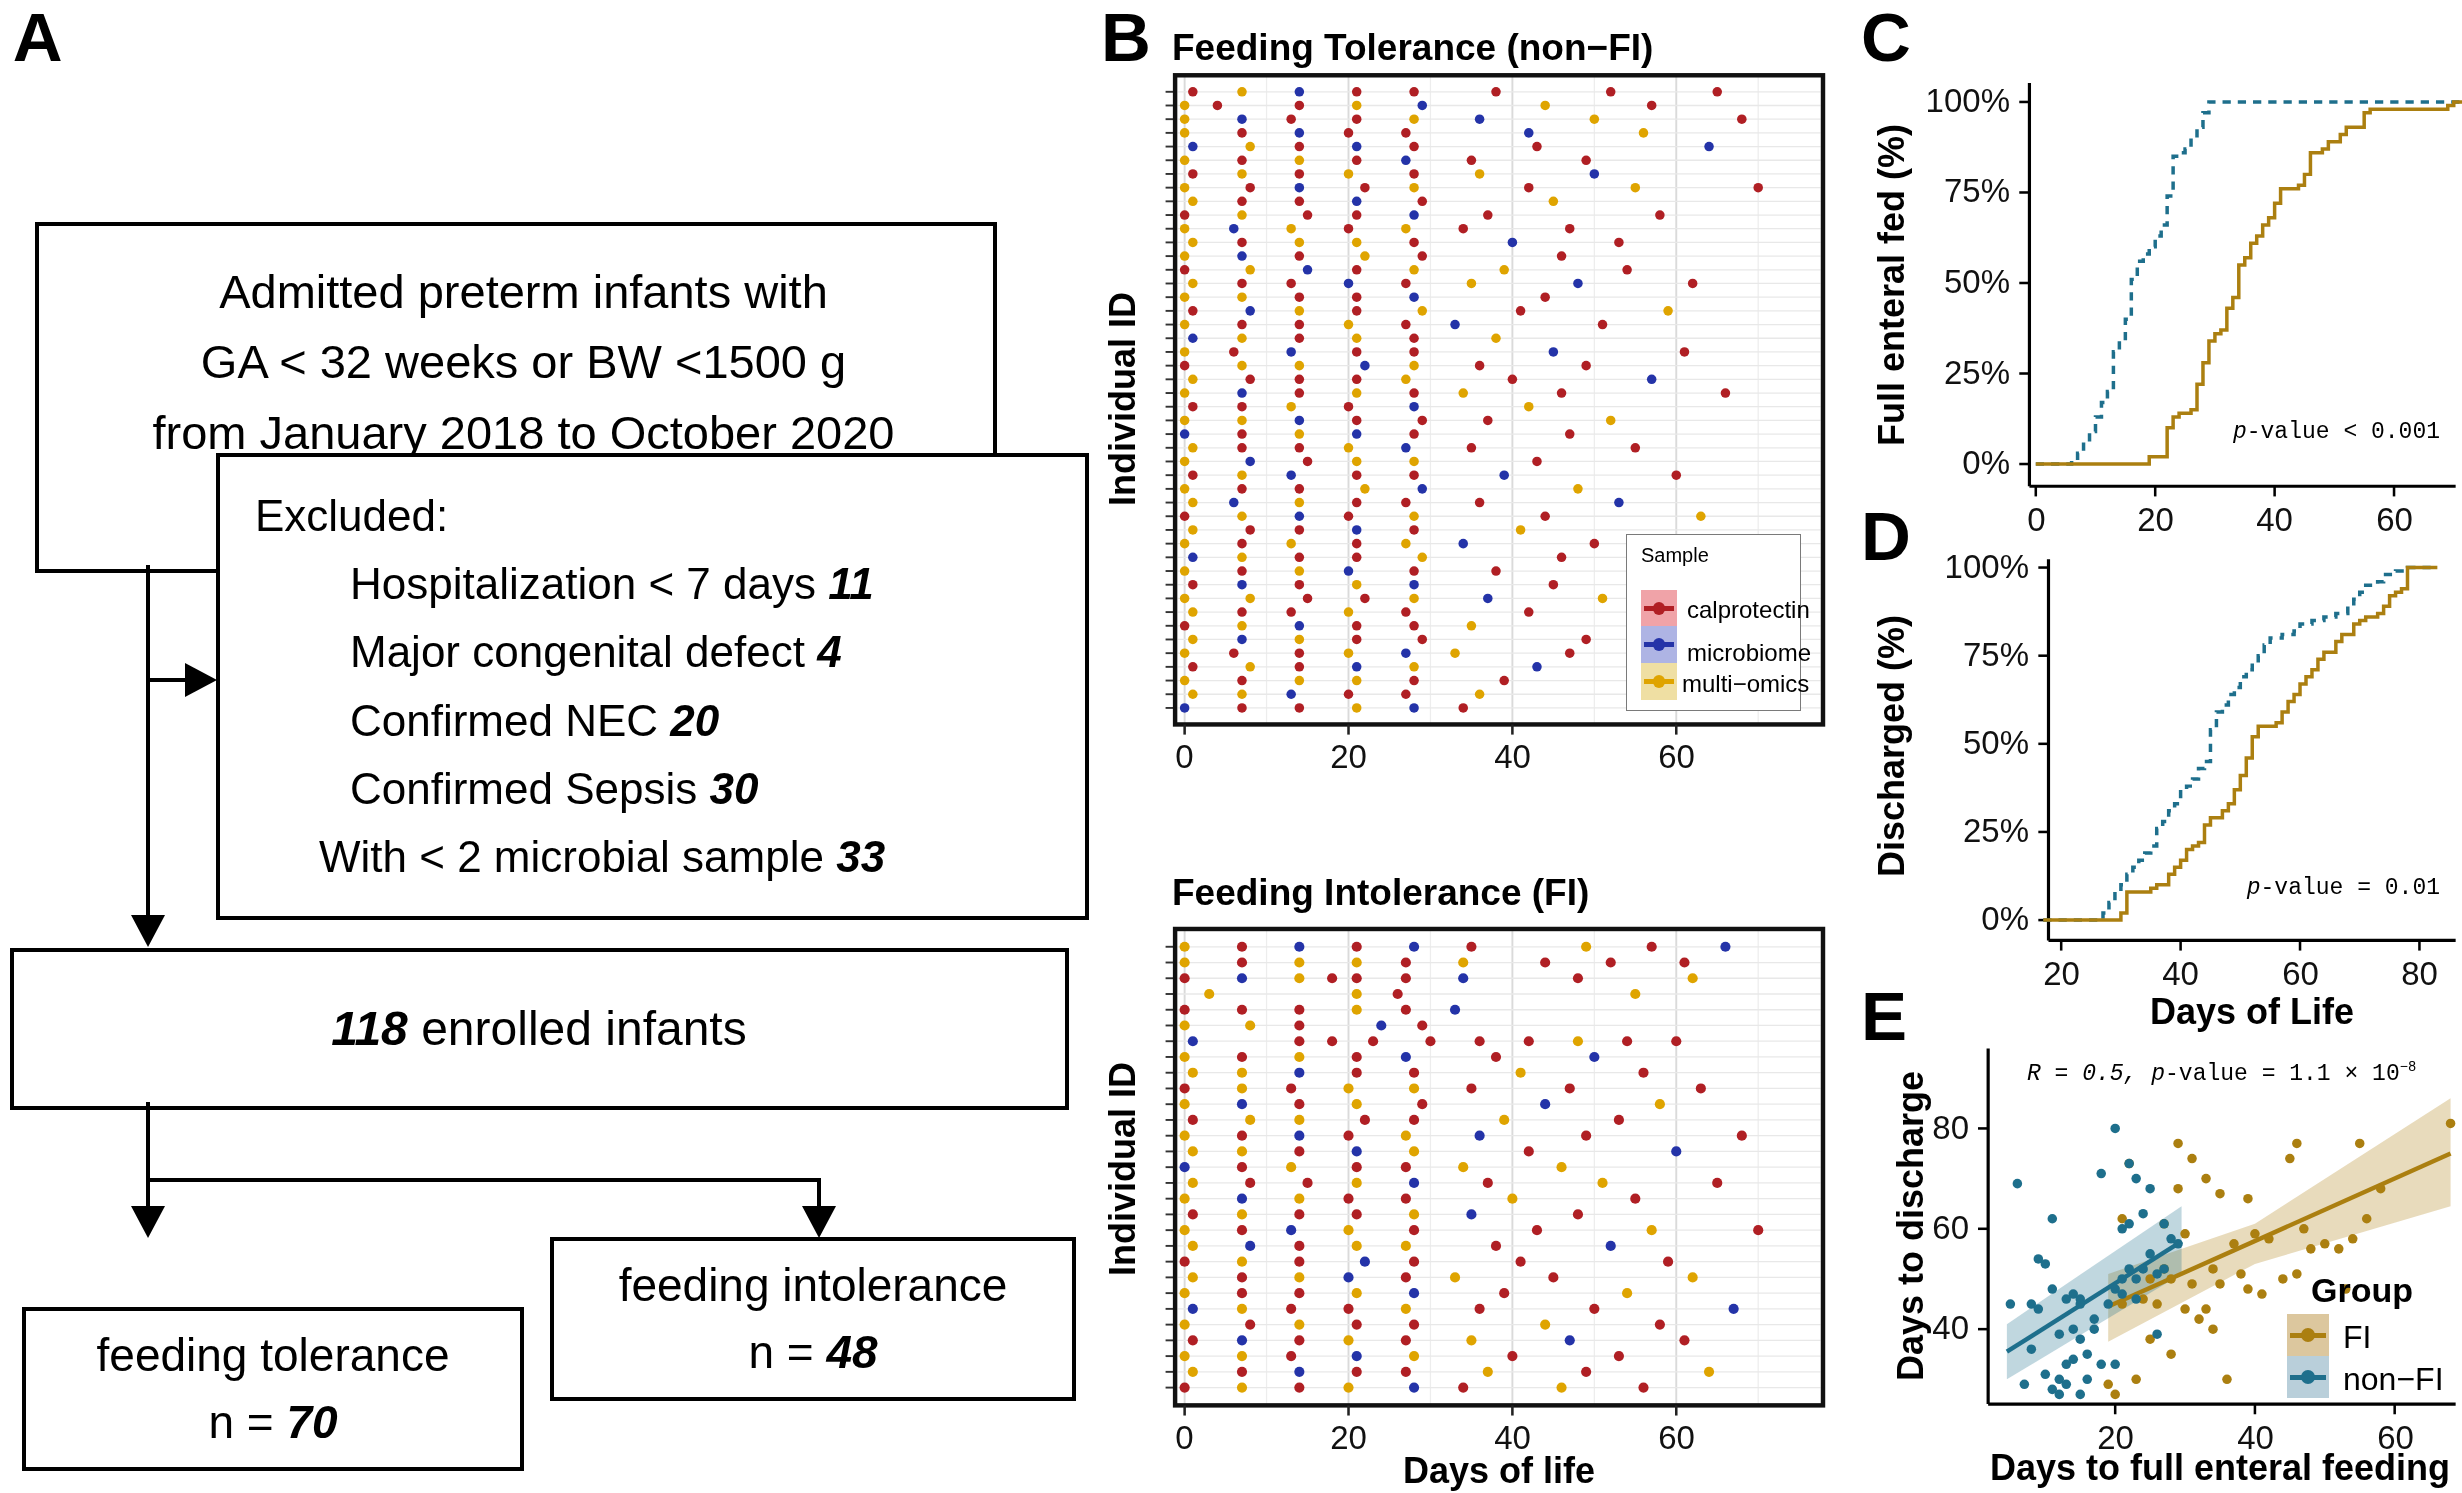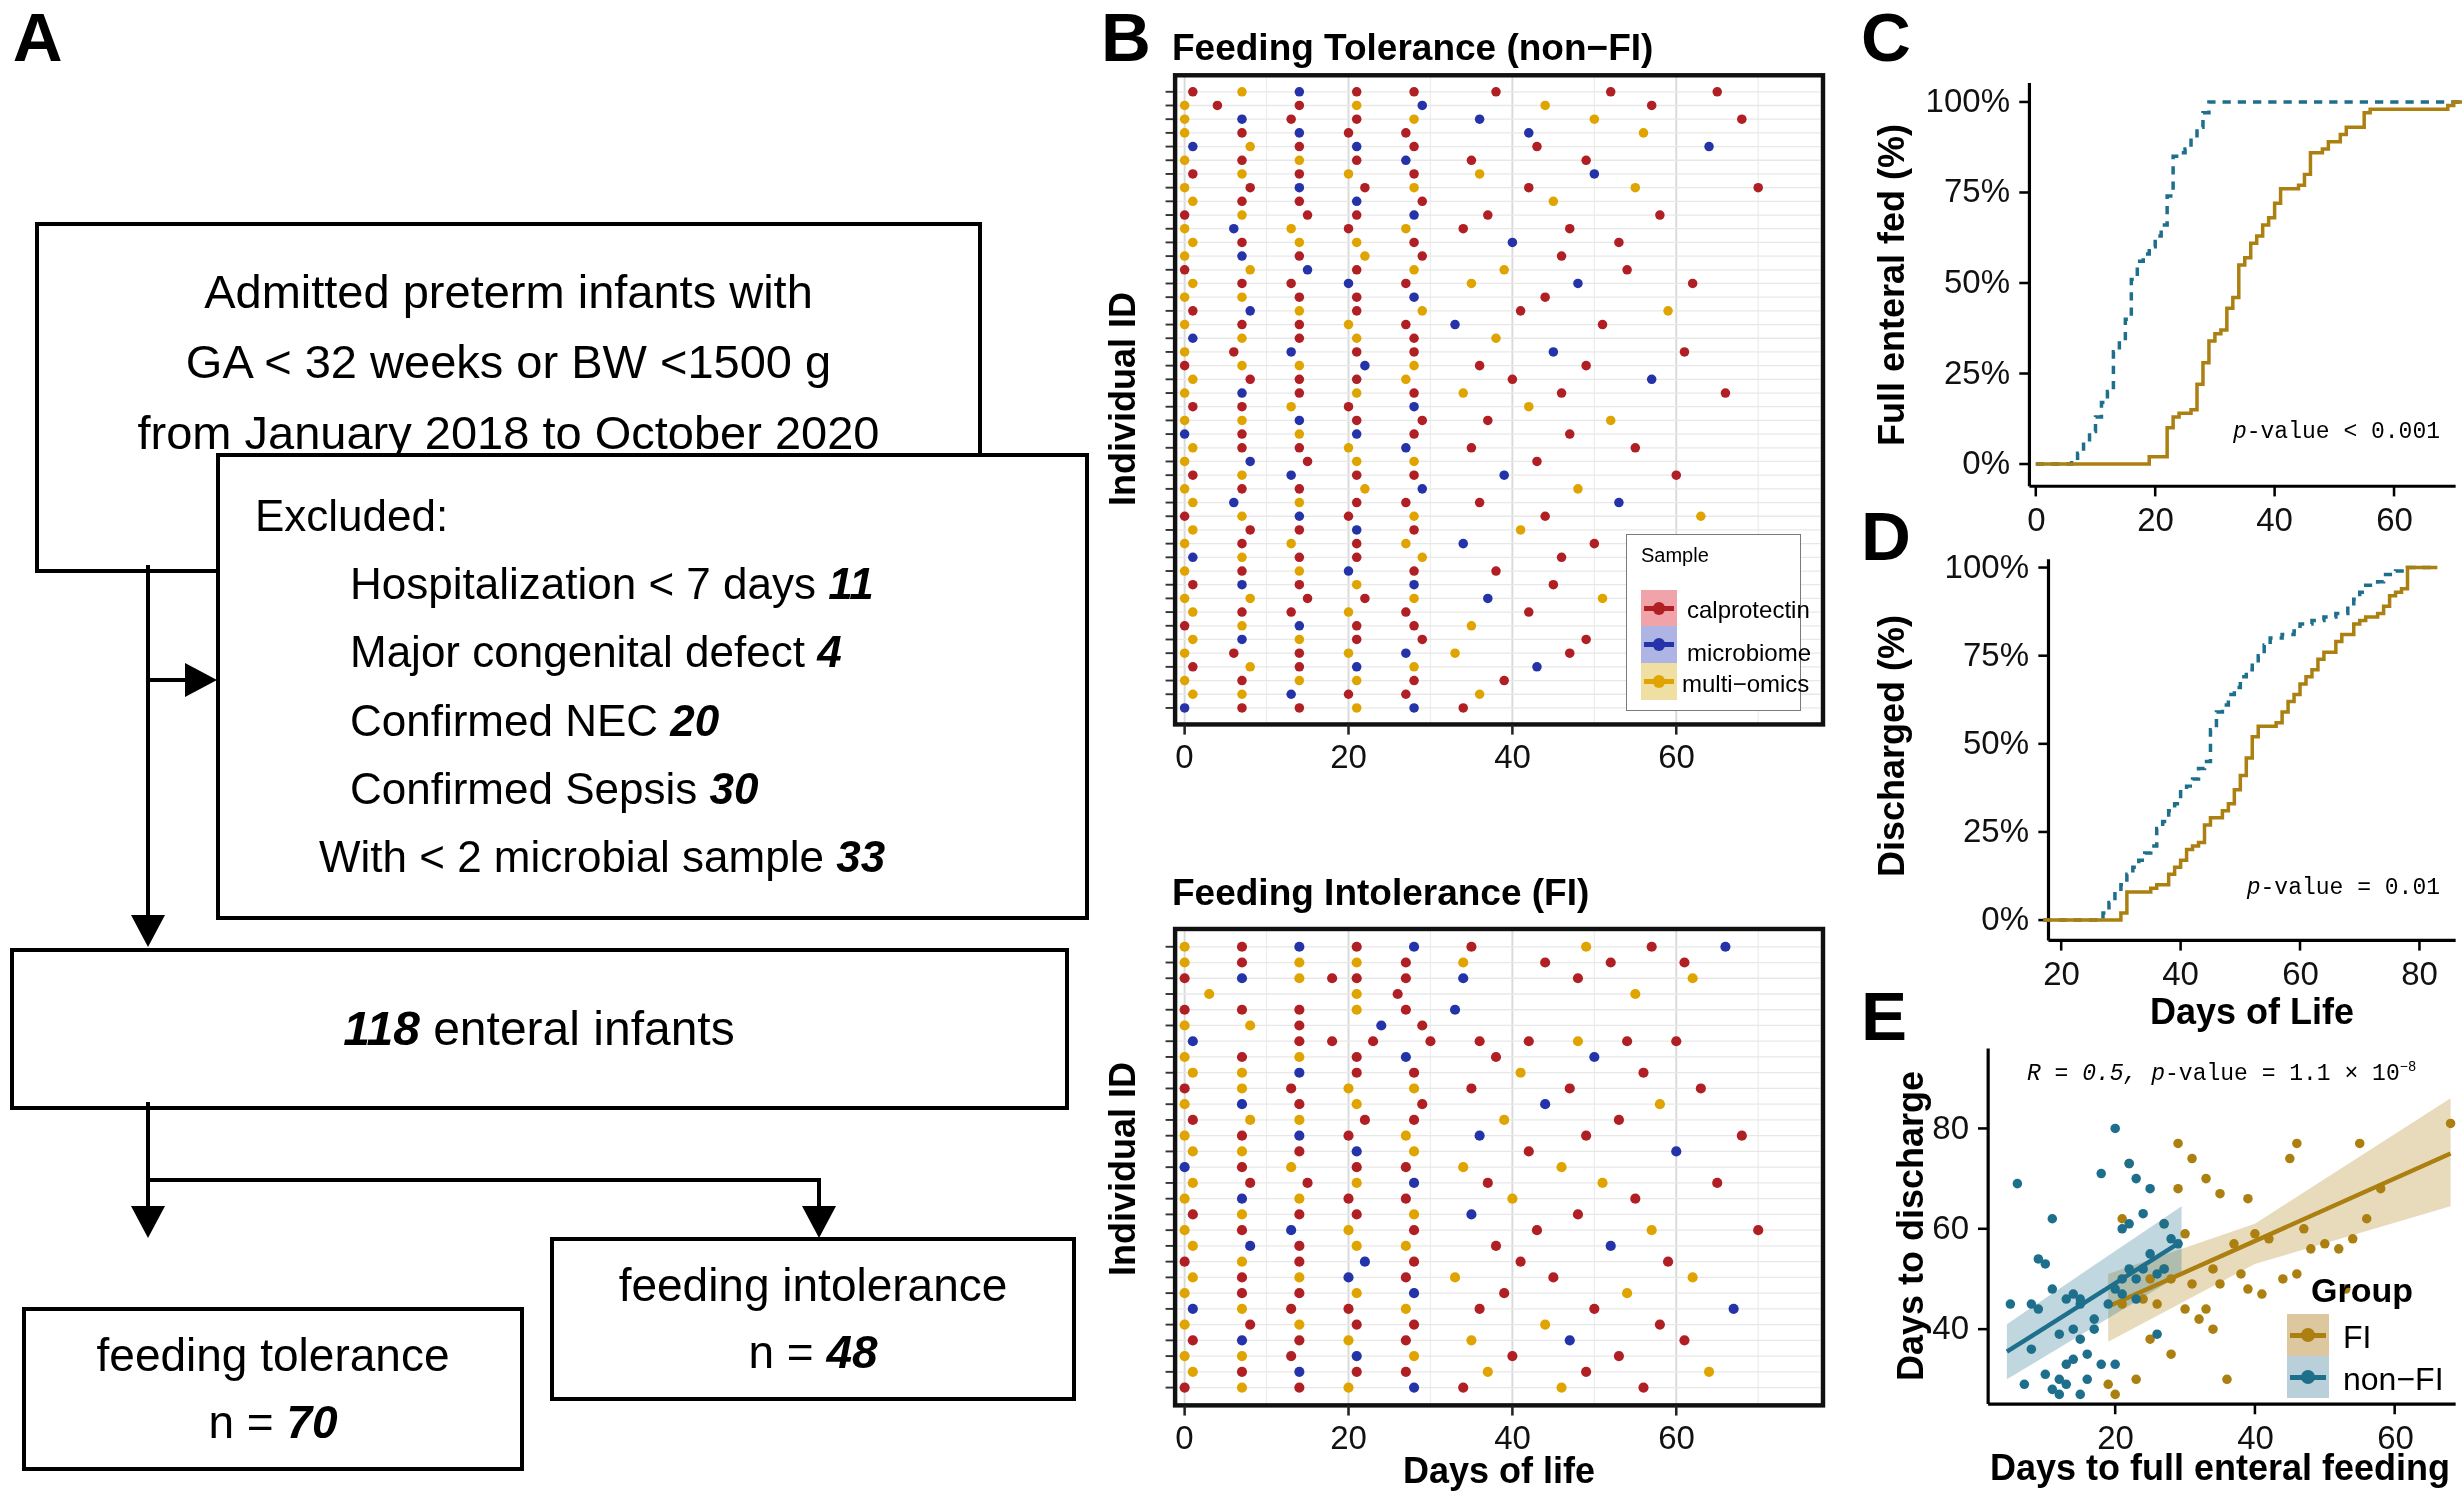--- a/index.html
+++ b/index.html
@@ -881,21 +881,21 @@
       <line x1="3550" y1="2210" x2="3550" y2="2226" stroke="#000" stroke-width="4"></line>
       <line x1="3770" y1="2210" x2="3770" y2="2226" stroke="#000" stroke-width="4"></line>
     </svg>
 
   <div class="plabel" style="left:12.7px;top:3.2px;">A</div>
   <div class="plabel" style="left:1101px;top:3.2px;">B</div>
   <div class="plabel" style="left:1861px;top:3.2px;">C</div>
   <div class="plabel" style="left:1861px;top:502px;">D</div>
   <div class="plabel" style="left:1861px;top:982px;">E</div>
 
-  <div class="box" style="left:35px;top:222px;width:939px;height:343px;">
+  <div class="box" style="left:35px;top:222px;width:939px;height:343px;padding-left:15px;">
     <div class="boxtext">
       <div>Admitted preterm infants with</div>
       <div>GA &lt; 32 weeks or BW &lt;1500 g</div>
       <div>from January 2018 to October 2020</div>
       <div><span class="bi">216</span><span> infants</span></div>
     </div>
   </div>
 
   <div class="ln" style="left:146px;top:565px;width:4.4px;height:378px;"></div>
   <div class="ln" style="left:146px;top:678px;width:39px;height:4.4px;"></div>
@@ -907,21 +907,21 @@
       <div class="exc-item"><span>Hospitalization &lt; 7 days </span><span class="bi">11</span></div>
       <div class="exc-item"><span>Major congenital defect </span><span class="bi">4</span></div>
       <div class="exc-item"><span>Confirmed NEC </span><span class="bi">20</span></div>
       <div class="exc-item"><span>Confirmed Sepsis </span><span class="bi">30</span></div>
       <div class="exc-item" style="padding-left:64px;"><span>With &lt; 2 microbial sample </span><span class="bi">33</span></div>
     </div>
   </div>
 
   <div class="arr-down" style="left:131px;top:915px;"></div>
   <div class="box" style="left:9.5px;top:948px;width:1051px;height:154px;">
-    <div class="boxtext" style="font-size:48px;"><span class="bi">118</span><span> enteral infants</span></div>
+    <div class="boxtext" style="font-size:48px;"><span class="bi">118</span><span> enrolled infants</span></div>
   </div>
 
   <div class="ln" style="left:146px;top:1102px;width:4.4px;height:81px;"></div>
   <div class="ln" style="left:146px;top:1178px;width:675px;height:4.4px;"></div>
   <div class="ln" style="left:146px;top:1178px;width:4.4px;height:29px;"></div>
   <div class="ln" style="left:817px;top:1178px;width:4.4px;height:29px;"></div>
   <div class="arr-down" style="left:131px;top:1206px;"></div>
   <div class="arr-down" style="left:802px;top:1206px;"></div>
 
   <div class="box" style="left:22px;top:1307px;width:494px;height:156px;">

